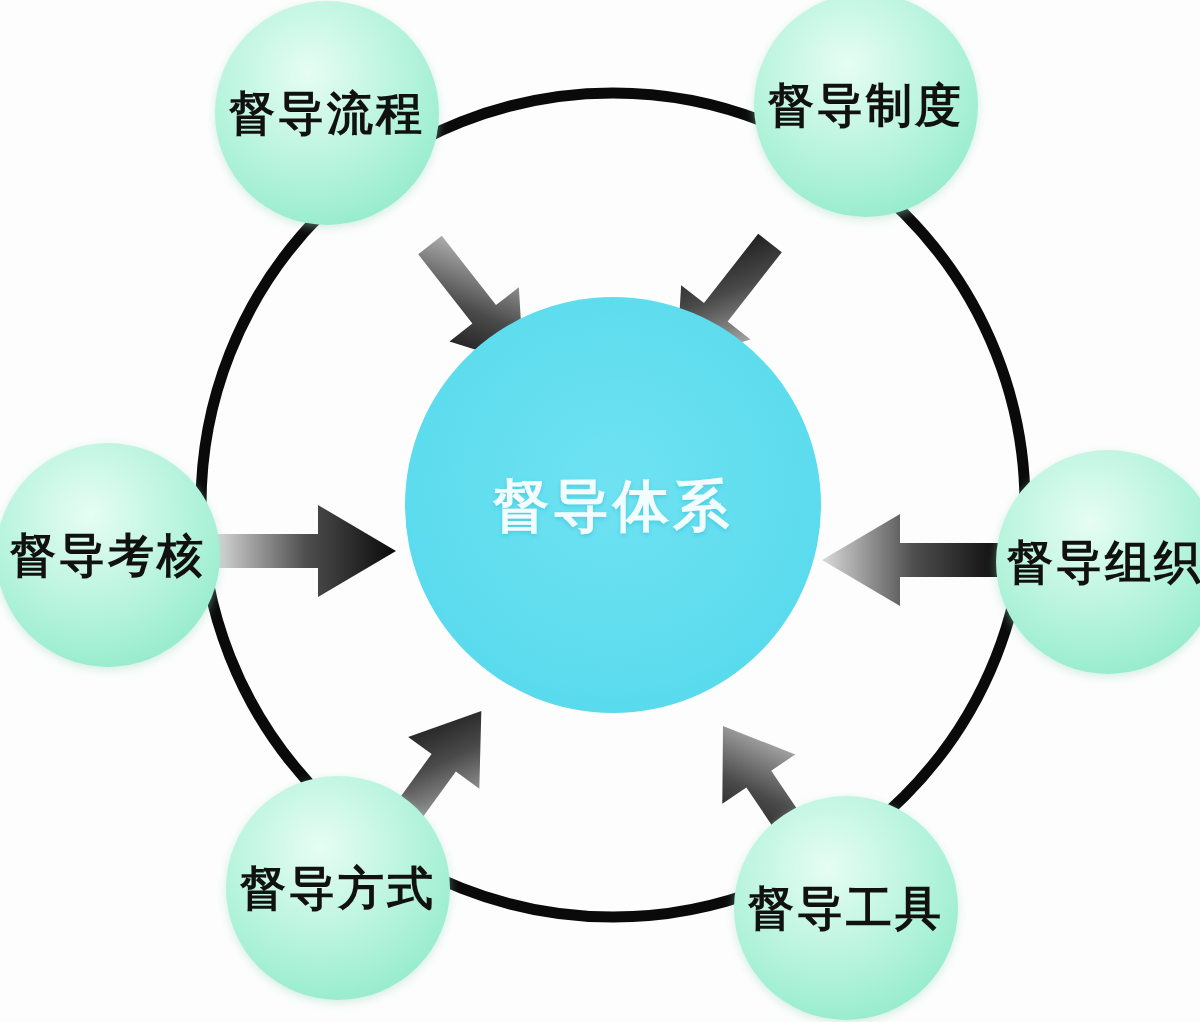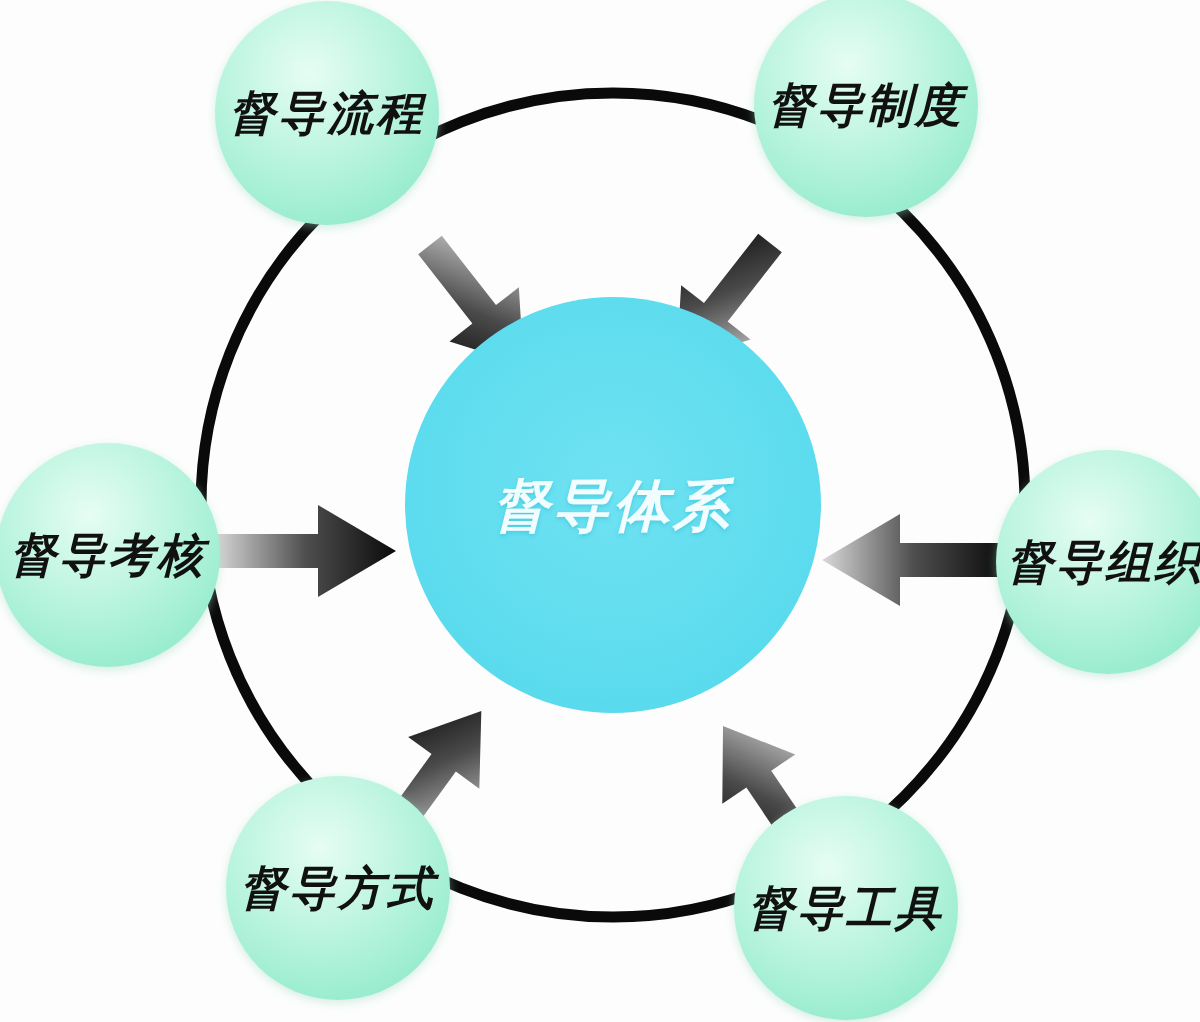--- a/index.html
+++ b/index.html
@@ -9,21 +9,20 @@
   }
   body {
     font-family: "Liberation Sans", "DejaVu Sans", sans-serif;
   }
   #stage {
     position: relative;
     width: 1200px;
     height: 1022px;
     background: #fdfdfd;
     overflow: hidden;
-    font-style: italic;
   }
   #diagram-svg {
     position: absolute;
     left: 0;
     top: 0;
     width: 1200px;
     height: 1022px;
   }
   .node-label {
     font-size: 46px;

